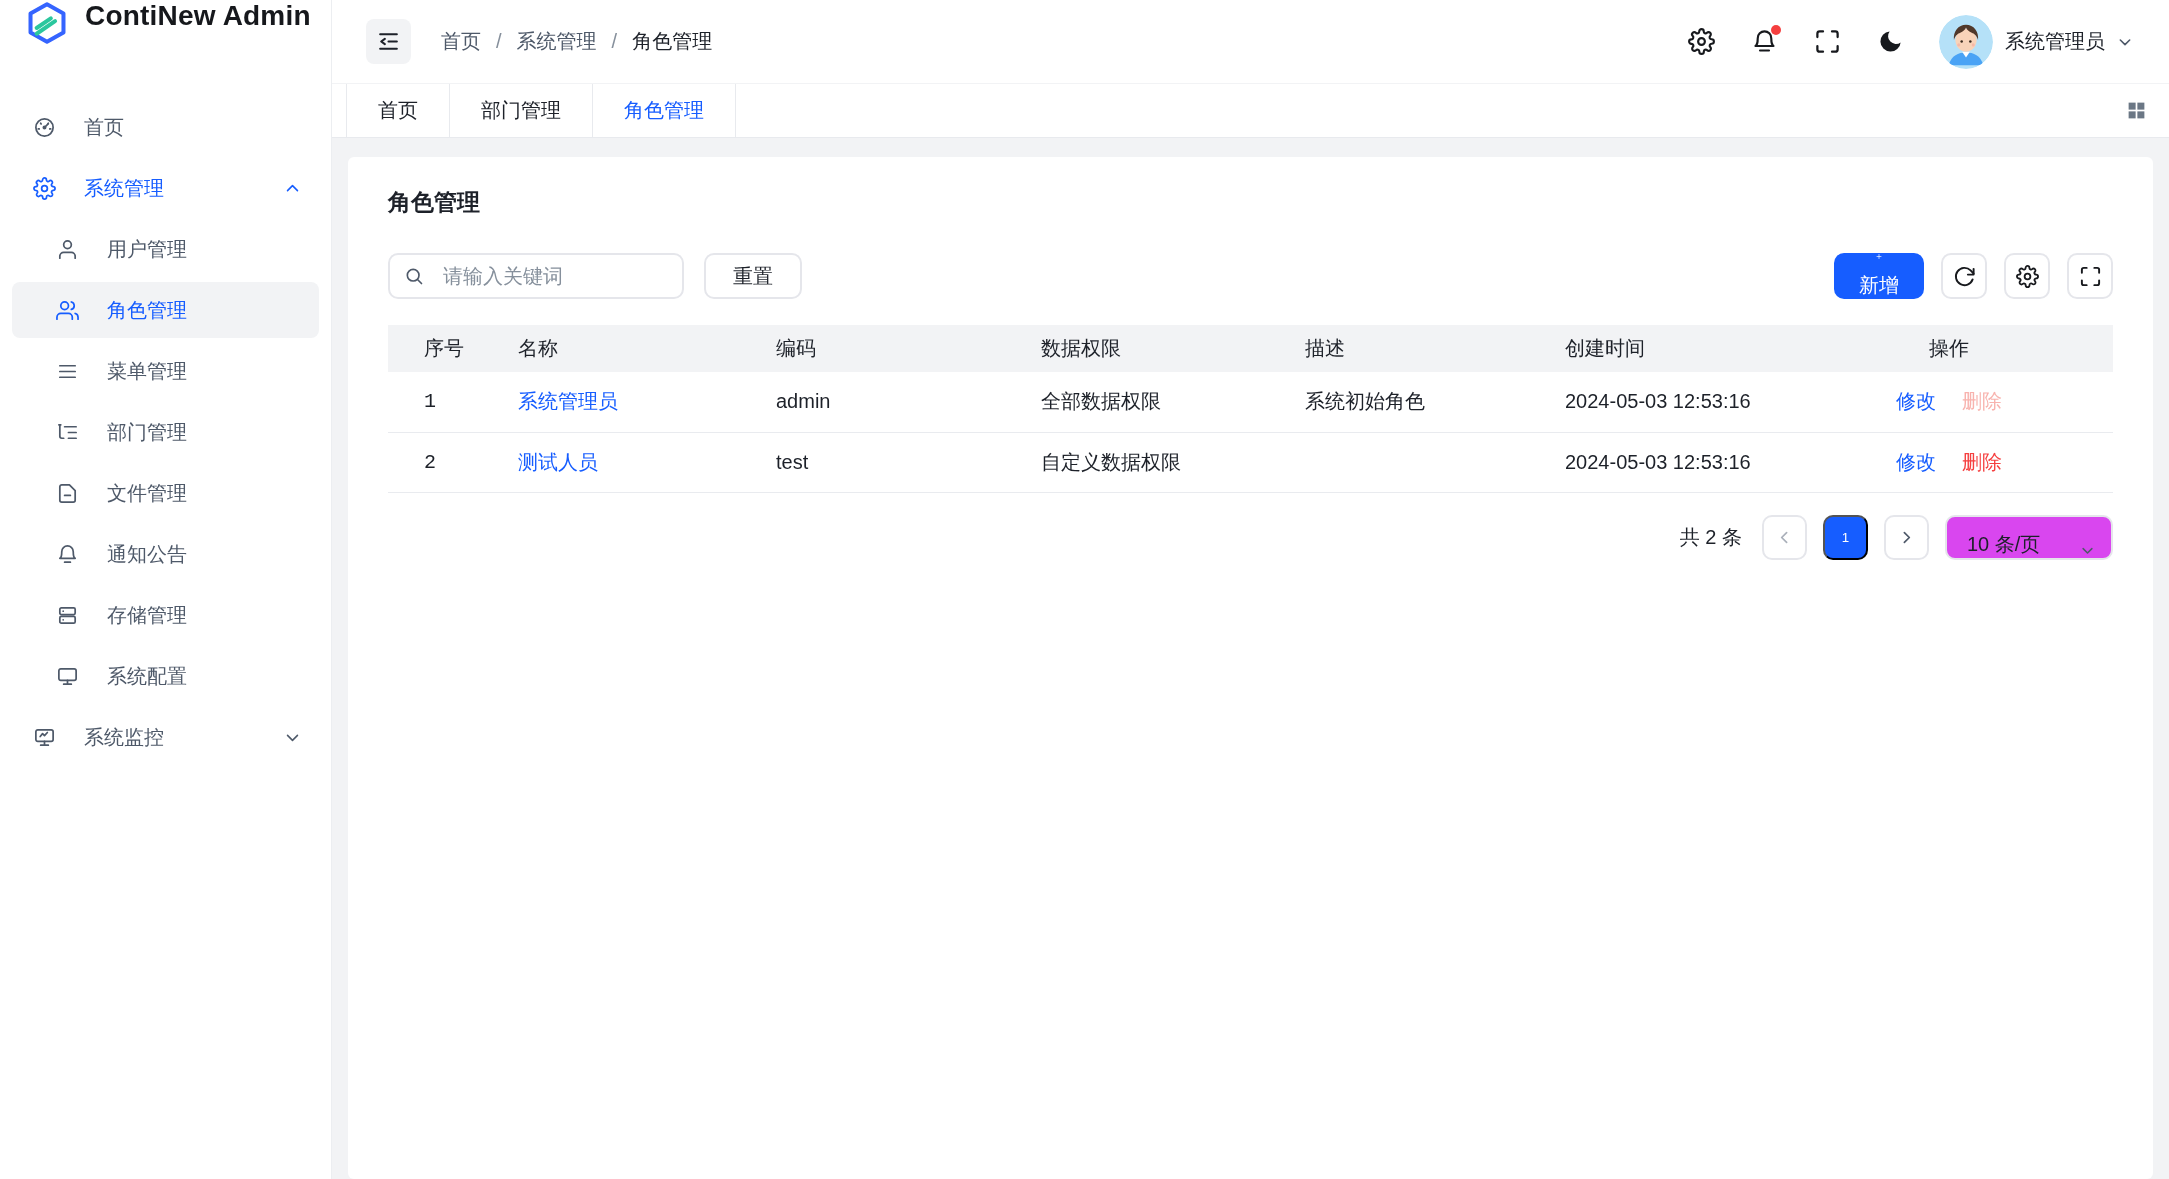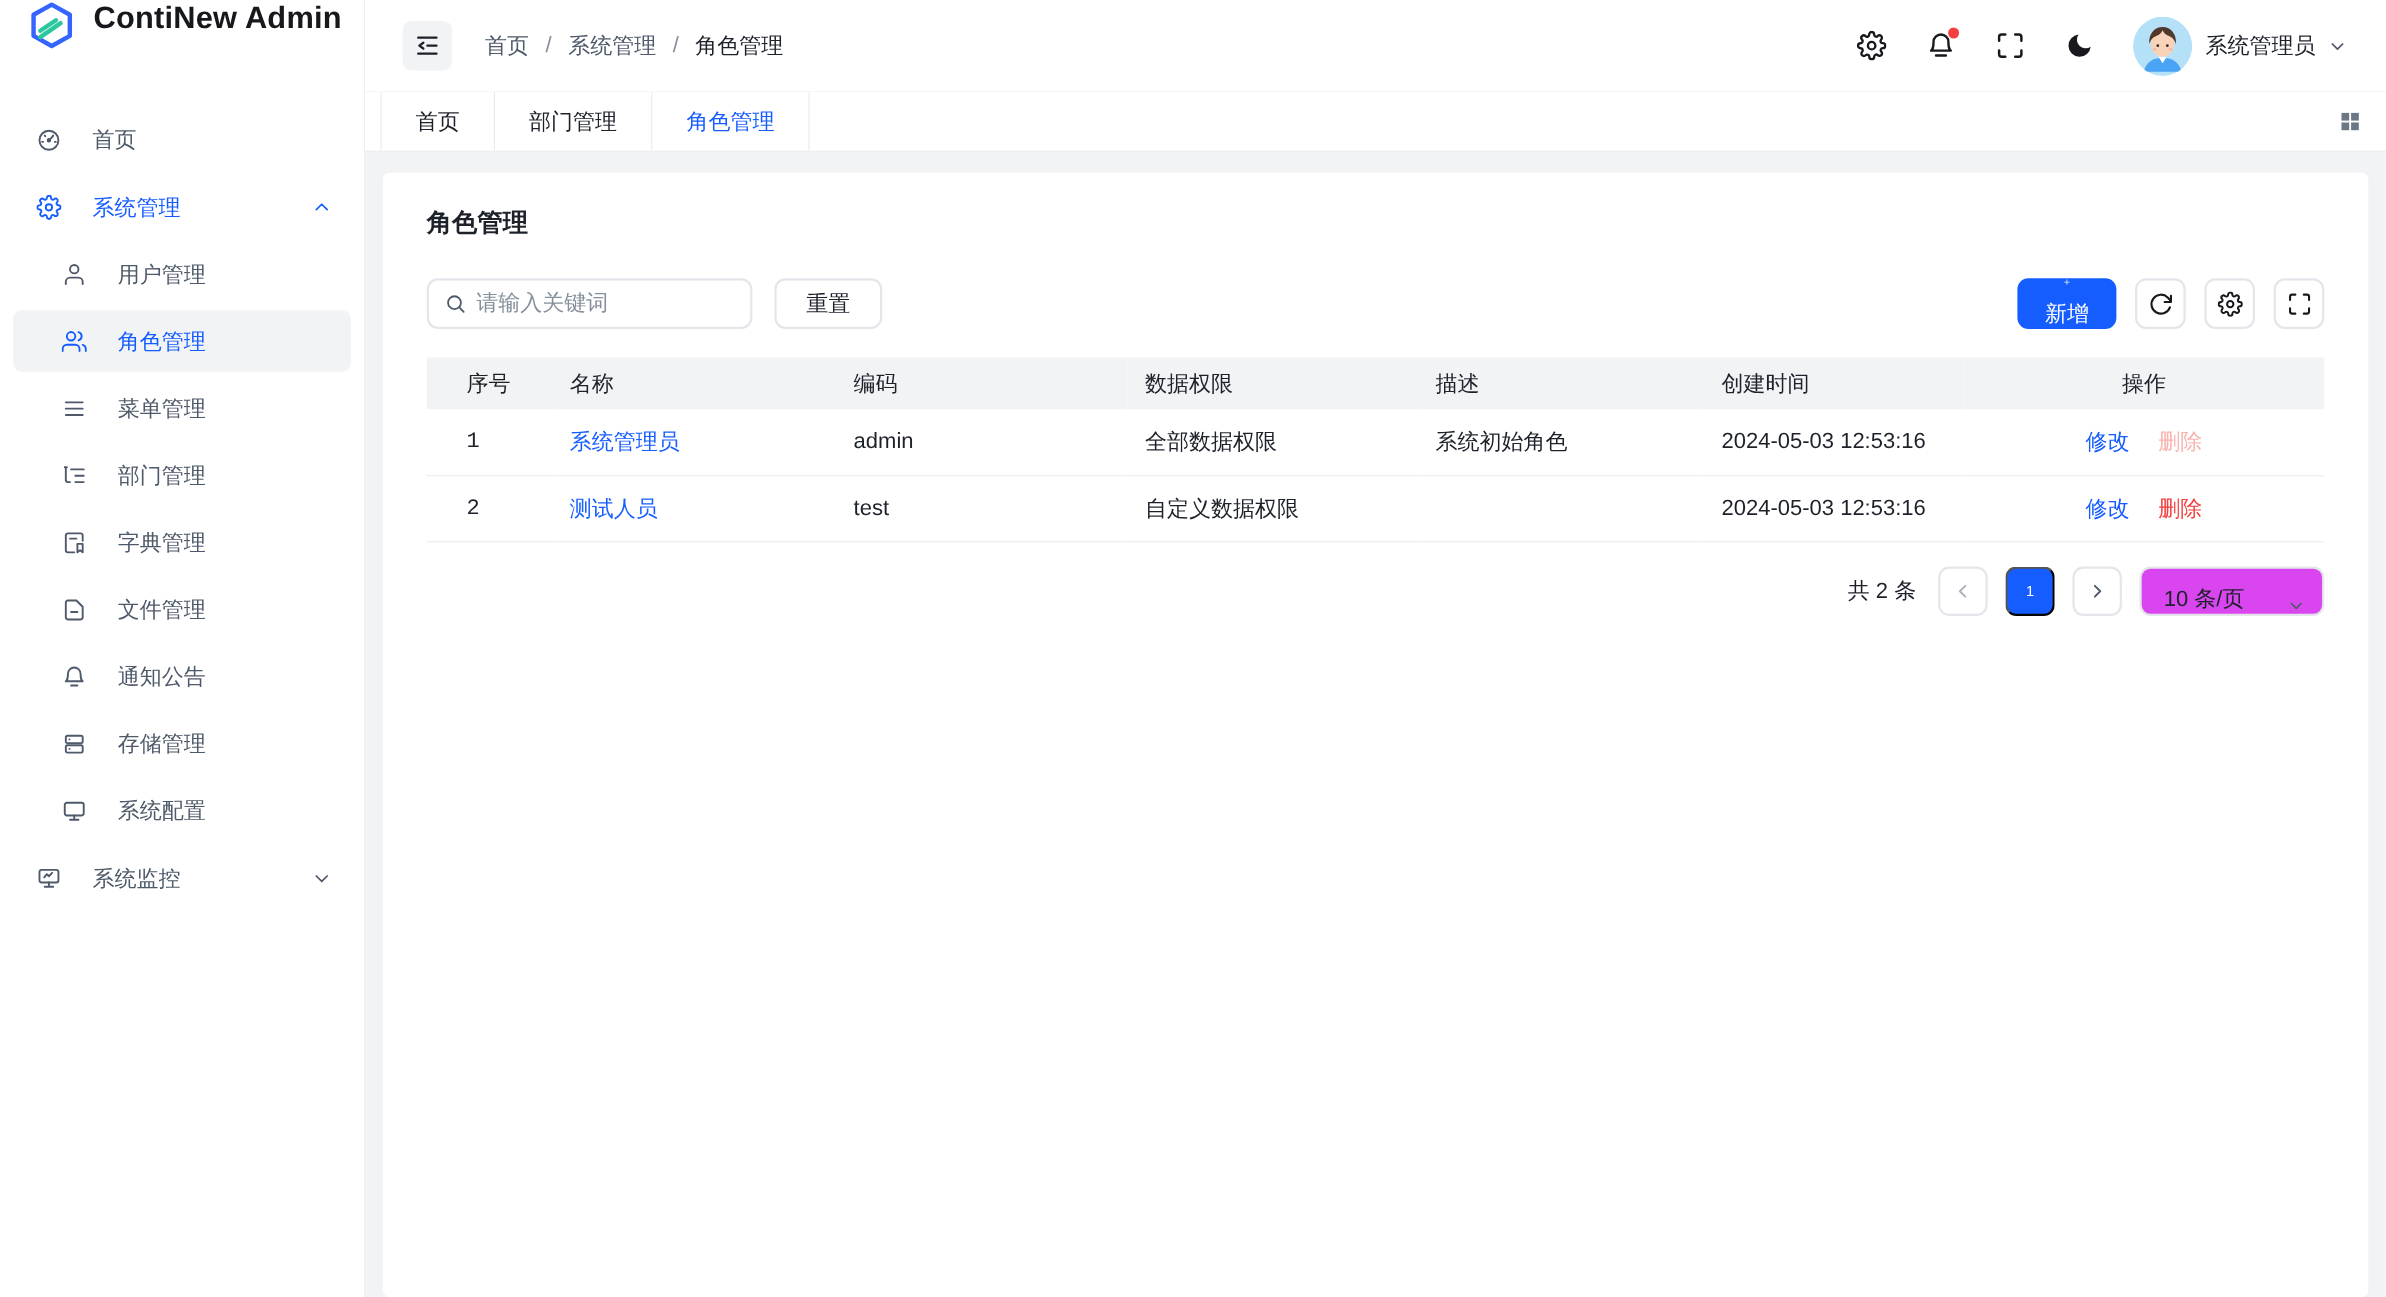--- a/index.html
+++ b/index.html
@@ -45,21 +45,21 @@
   .tab:first-child { border-left:1px solid #e8eaee; }
   .tab.active { color:#165dff; }
   .tab-extra { margin-left:auto; width:66px; display:flex; align-items:center; justify-content:center; color:#6b7785; cursor:pointer; }
 
   
   .content { flex:1; background:#f2f3f5; padding:19px 16px 0; min-height:0; }
   .card { background:#fff; border-radius:6px; height:100%; padding:32px 40px 0; }
   .card-title { font-size:23px; font-weight:700; line-height:26px; margin-bottom:38px; color:#1d2129; }
 
   .toolbar { display:flex; align-items:center; margin-bottom:26px; }
-  .search-box { width:296px; height:46px; border:2px solid #e5e6eb; border-radius:10px; display:flex; align-items:center; padding:0 14px; gap:9px; background:#fff; color:#4e5969; }
+  .search-box { width:296px; height:46px; border:2px solid #e5e6eb; border-radius:10px; display:flex; align-items:center; padding:0 14px; gap:19px; background:#fff; color:#4e5969; }
   .search-box input { border:0; outline:none; flex:1; font:inherit; font-size:20px; color:#1d2129; min-width:0; background:transparent; }
   .search-box input::placeholder { color:#86909c; }
   .reset-btn { margin-left:20px; height:46px; padding:0 27px; background:#fff; border:2px solid #e5e6eb; border-radius:10px; font:inherit; font-size:20px; color:#1d2129; cursor:pointer; }
   .toolbar-right { margin-left:auto; display:flex; align-items:center; gap:17px; }
   .add-btn { height:46px; padding:0 25px; background:#165dff; color:#fff; border:0; border-radius:10px; display:flex; align-items:center; gap:12px; font:inherit; font-size:20px; cursor:pointer;flex-direction:column; }
   .icon-btn { width:46px; height:46px; background:#fff; border:2px solid #e5e6eb; border-radius:10px; display:flex; align-items:center; justify-content:center; color:#17191d; cursor:pointer; }
 
   
   table.data { width:100%; border-collapse:collapse; table-layout:fixed; font-size:20px; }
   table.data th { height:47px; background:#f2f3f5; font-weight:500; text-align:left; color:#1d2129; padding:0 16px; }
@@ -160,30 +160,20 @@
       <div class="nav-item sub">
         <span class="nav-icon">
           <svg viewBox="0 0 24 24" fill="none" stroke="currentColor" stroke-width="1.8" stroke-linecap="round" stroke-linejoin="round">
               <path d="M21 6H9M21 12h-8M21 18h-8"></path>
               <path d="M4 4v3M3 4h2M4 7v9a2 2 0 0 0 2 2h2"></path>
             </svg>
         </span>
         <span class="nav-label">部门管理</span>
       </div>
 
-      <div class="nav-item sub">
-        <span class="nav-icon">
-          <svg viewBox="0 0 24 24" fill="none" stroke="currentColor" stroke-width="1.8" stroke-linecap="round" stroke-linejoin="round">
-              <path d="M20 10V5a2 2 0 0 0-2-2H6a2 2 0 0 0-2 2v14a2 2 0 0 0 2 2h6"></path>
-              <path d="M8 8h6"></path>
-              <path d="M15 13h5v8l-2.5-2-2.5 2v-8z"></path>
-            </svg>
-        </span>
-        <span class="nav-label">字典管理</span>
-      </div>
 
       <div class="nav-item sub">
         <span class="nav-icon">
           <svg viewBox="0 0 24 24" fill="none" stroke="currentColor" stroke-width="1.8" stroke-linecap="round" stroke-linejoin="round">
               <path d="M14 3H6a2 2 0 0 0-2 2v14a2 2 0 0 0 2 2h12a2 2 0 0 0 2-2V9l-6-6z"></path>
               <path d="M9 14h6"></path>
             </svg>
         </span>
         <span class="nav-label">文件管理</span>
       </div>

